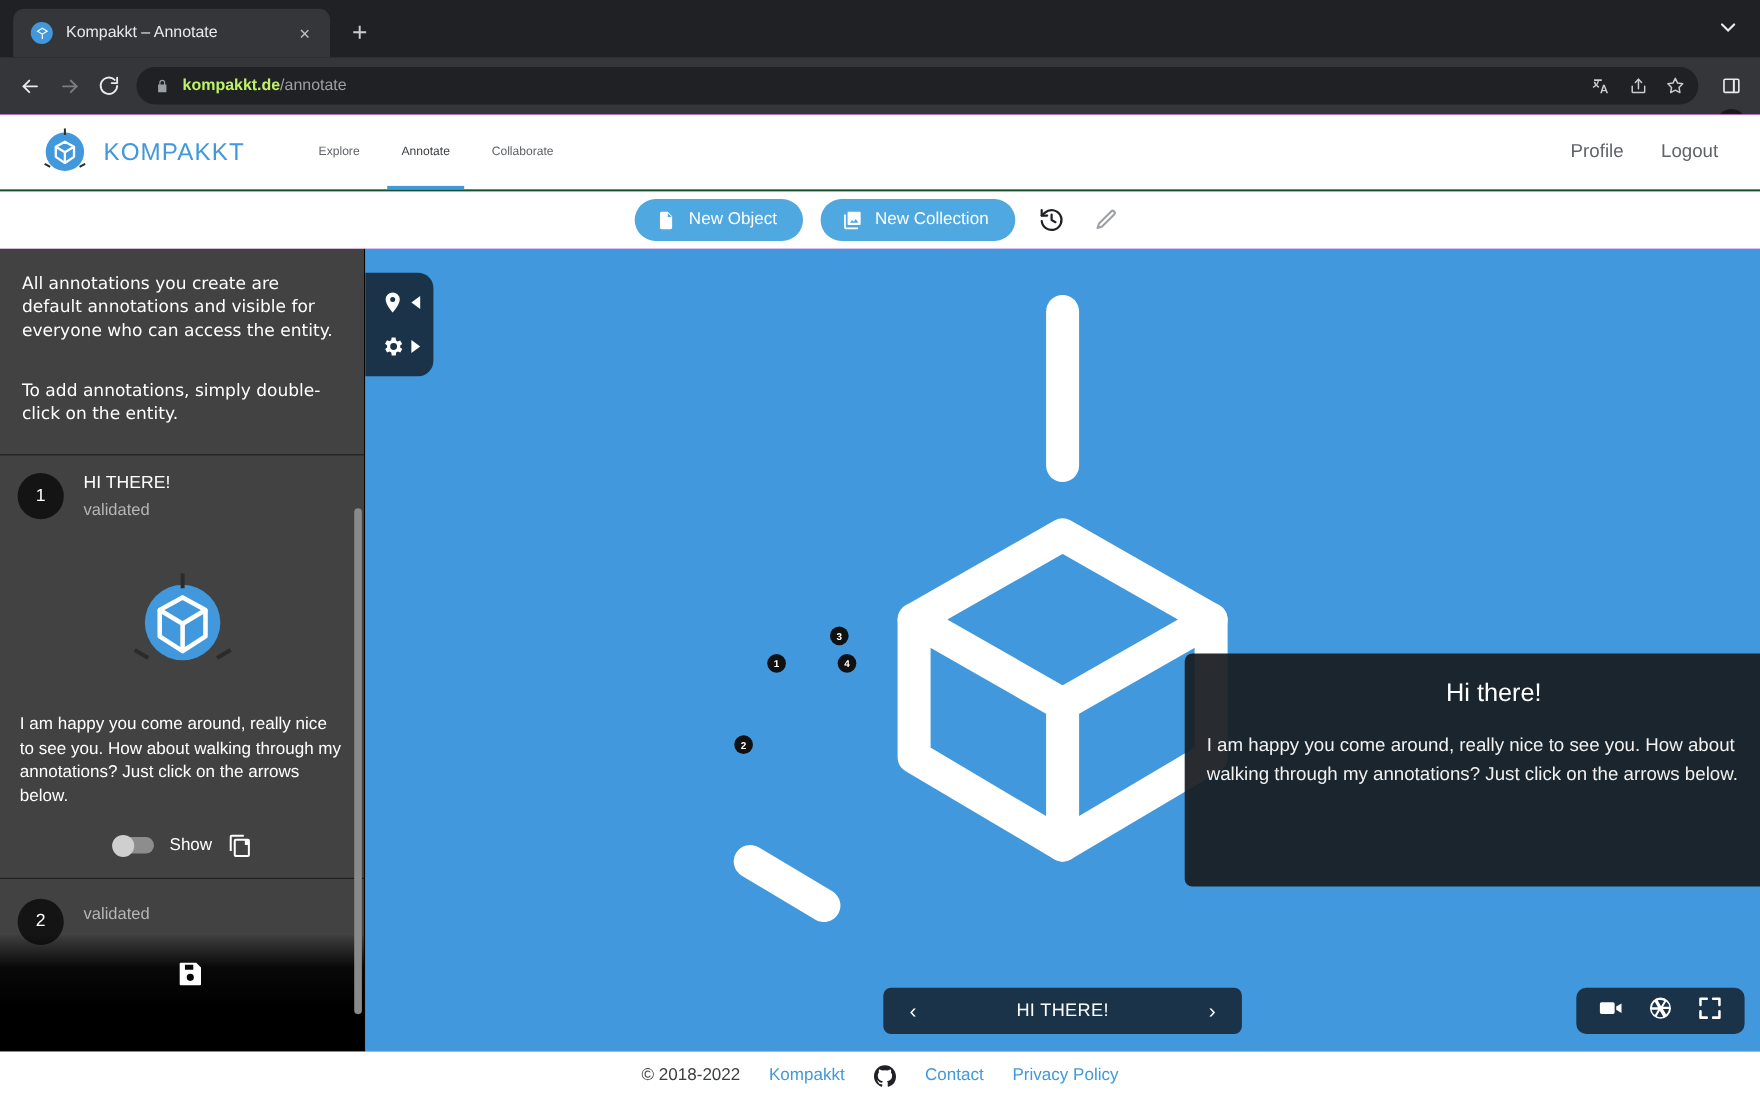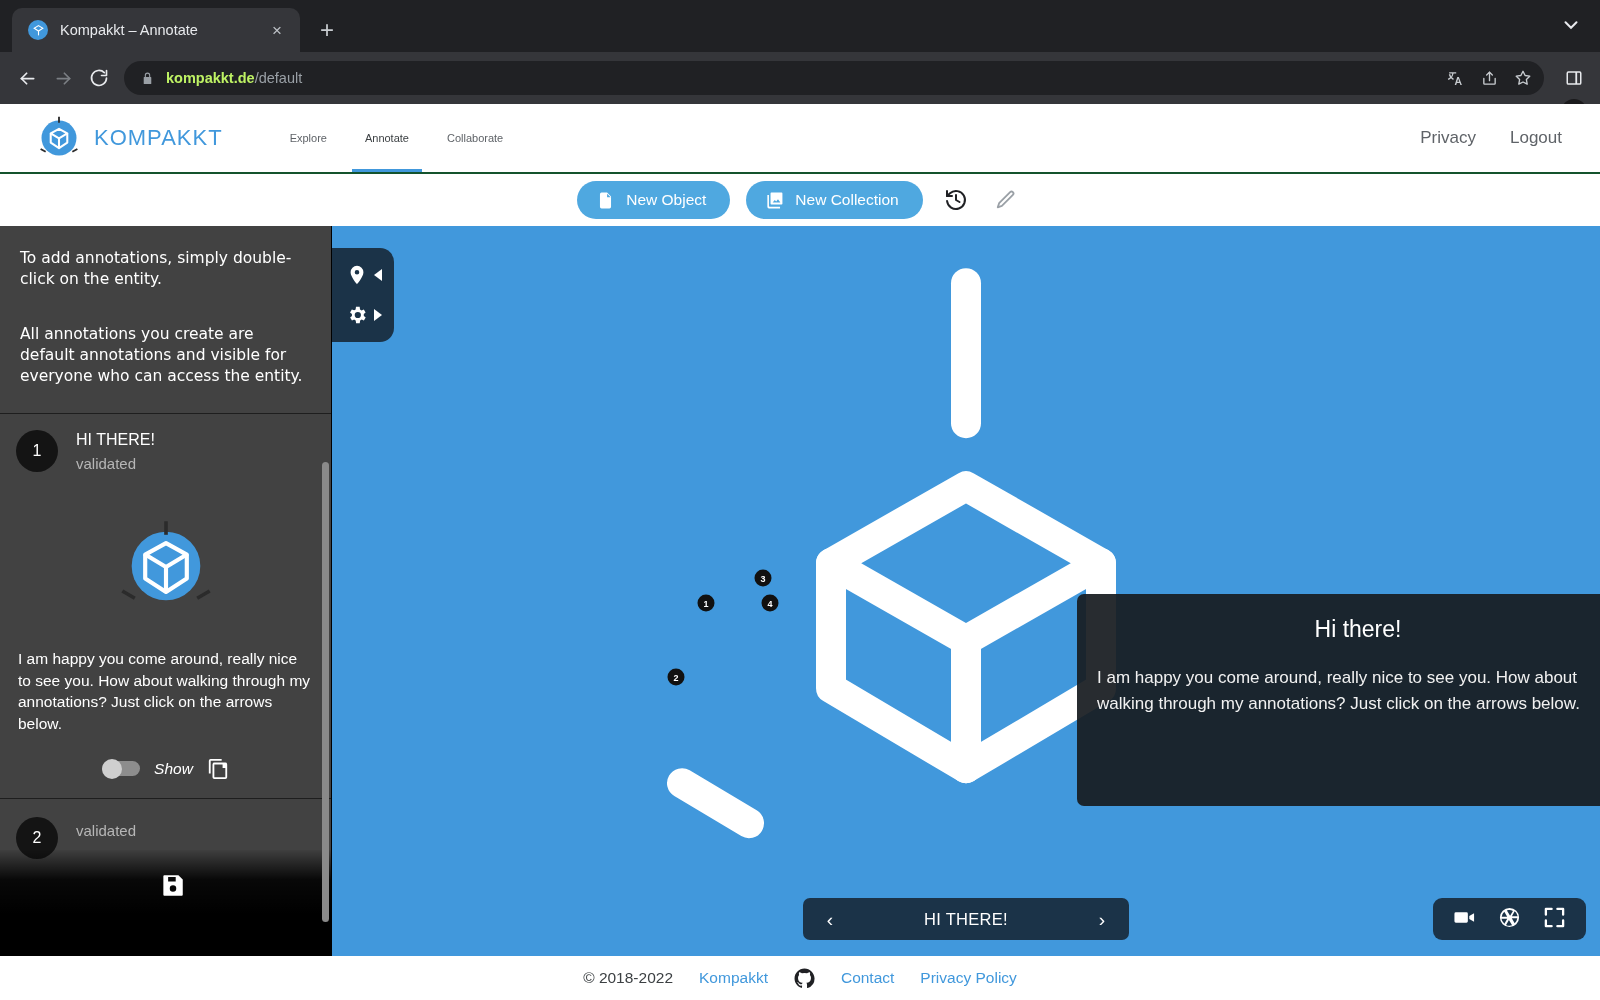--- a/index.html
+++ b/index.html
@@ -148,21 +148,21 @@
     color: #fff; font-size: 16px; display: flex; align-items: center;
     justify-content: center; flex: 0 0 auto;
   }
   .anno-title { font-size: 16px; color: #fff; line-height: 1.25; }
   .anno-status { font-size: 15px; color: #b6b6b6; margin-top: 5px; }
 
   .anno-body { padding: 6px 18px 0 18px; }
   .anno-image { display: flex; justify-content: center; padding: 22px 0 18px 0; }
   .anno-image svg { width: 104px; height: 104px; }
   .anno-text { font-size: 15.5px; line-height: 1.38; color: #fff; padding: 12px 2px 0 0; }
-  .anno-actions { display: flex; align-items: center; justify-content: center; gap: 14px; padding: 24px 0 18px 0; font-style: italic; }
+  .anno-actions { display: flex; align-items: center; justify-content: center; gap: 14px; padding: 24px 0 18px 0; }
   .toggle {
     width: 38px; height: 15px; border-radius: 8px; background: #8d8d8d; position: relative;
   }
   .toggle::after {
     content: ""; position: absolute; left: 0; top: -2.5px;
     width: 20px; height: 20px; border-radius: 50%; background: #cfcfcf;
   }
   .toggle-label { font-size: 15.5px; color: #fff; }
   .copy-icon { width: 22px; height: 22px; color: #fff; display:flex; }
 
@@ -287,21 +287,21 @@
           <path d="M21 3v6h-6"></path>
       </svg>
     </div>
 
     <div class="omnibox">
       <span class="lock-icon">
         <svg viewBox="0 0 24 24" fill="currentColor" width="13" height="13">
           <path d="M12 1a5 5 0 0 0-5 5v3H6a1 1 0 0 0-1 1v11a1 1 0 0 0 1 1h12a1 1 0 0 0 1-1V10a1 1 0 0 0-1-1h-1V6a5 5 0 0 0-5-5zm0 2a3 3 0 0 1 3 3v3H9V6a3 3 0 0 1 3-3z"></path>
         </svg>
       </span>
-      <span class="url"><b>kompakkt.de</b><span>/default</span></span>
+      <span class="url"><b>kompakkt.de</b><span>/annotate</span></span>
       <span class="omni-actions">
         <span class="omni-icon">
           <svg viewBox="0 0 24 24" fill="currentColor" width="17" height="17">
             <path d="M3 3h10v2H9.2c-.3 2.1-1.1 3.9-2.2 5.3 .8.8 1.7 1.5 2.6 2l-.8 1.8c-1.1-.6-2.2-1.4-3.1-2.4-1 1-2.2 1.9-3.7 2.5l-.8-1.8c1.3-.5 2.4-1.2 3.2-2.1C3.4 9.1 2.8 7.6 2.6 6h2.1c.2 1.1.6 2.1 1.2 3 .8-1.1 1.3-2.5 1.5-4H3V3zm10.5 7h3.2L21 21h-2.1l-.9-2.6h-4.1L13 21h-2.1l3.6-11zm.9 6.6h2.8l-1.4-4.1-1.4 4.1z"></path>
           </svg>
         </span>
         <span class="omni-icon">
           <svg viewBox="0 0 24 24" fill="none" stroke="currentColor" stroke-width="1.9" stroke-linecap="round" stroke-linejoin="round" width="17" height="17">
             <path d="M4 12v7a1 1 0 0 0 1 1h14a1 1 0 0 0 1-1v-7"></path>
               <path d="M12 15V3"></path>
@@ -363,21 +363,21 @@
           </svg>
         </span>
         <span class="brand-word">KOMPAKKT</span>
       </div>
       <nav class="mainnav">
         <a href="#">Explore</a>
         <a href="#" class="active">Annotate</a>
         <a href="#">Collaborate</a>
       </nav>
       <div class="rightnav">
-        <a href="#">Privacy</a>
+        <a href="#">Profile</a>
         <a href="#">Logout</a>
       </div>
     </div>
 
     <div class="action-bar">
       <button class="pill">
         <svg viewBox="0 0 24 24" fill="#fff">
             <path d="M14 2H7a2 2 0 0 0-2 2v16a2 2 0 0 0 2 2h10a2 2 0 0 0 2-2V7l-5-5zm0 6V3.5L18.5 8H14z"></path>
           </svg>
         <span>New Object</span>
@@ -400,22 +400,22 @@
         <svg viewBox="0 0 24 24" fill="none" stroke="currentColor" stroke-width="2" stroke-linecap="round" stroke-linejoin="round" width="22" height="22">
           <path d="M16.5 3.5a2.1 2.1 0 0 1 3 3L7.5 18.5 3 20l1.5-4.5z"></path>
         </svg>
       </div>
     </div>
 
     <div class="viewer-row">
 
       <aside class="sidebar">
         <div class="sb-intro">
+          <p>All annotations you create are default annotations and visible for everyone who can access the entity.</p>
           <p>To add annotations, simply double-click on the entity.</p>
-          <p>All annotations you create are default annotations and visible for everyone who can access the entity.</p>
         </div>
         <div class="sb-sep"></div>
 
         <div class="anno-card">
           <div class="anno-head">
             <div class="anno-badge">1</div>
             <div>
               <div class="anno-title">HI THERE!</div>
               <div class="anno-status">validated</div>
             </div>

